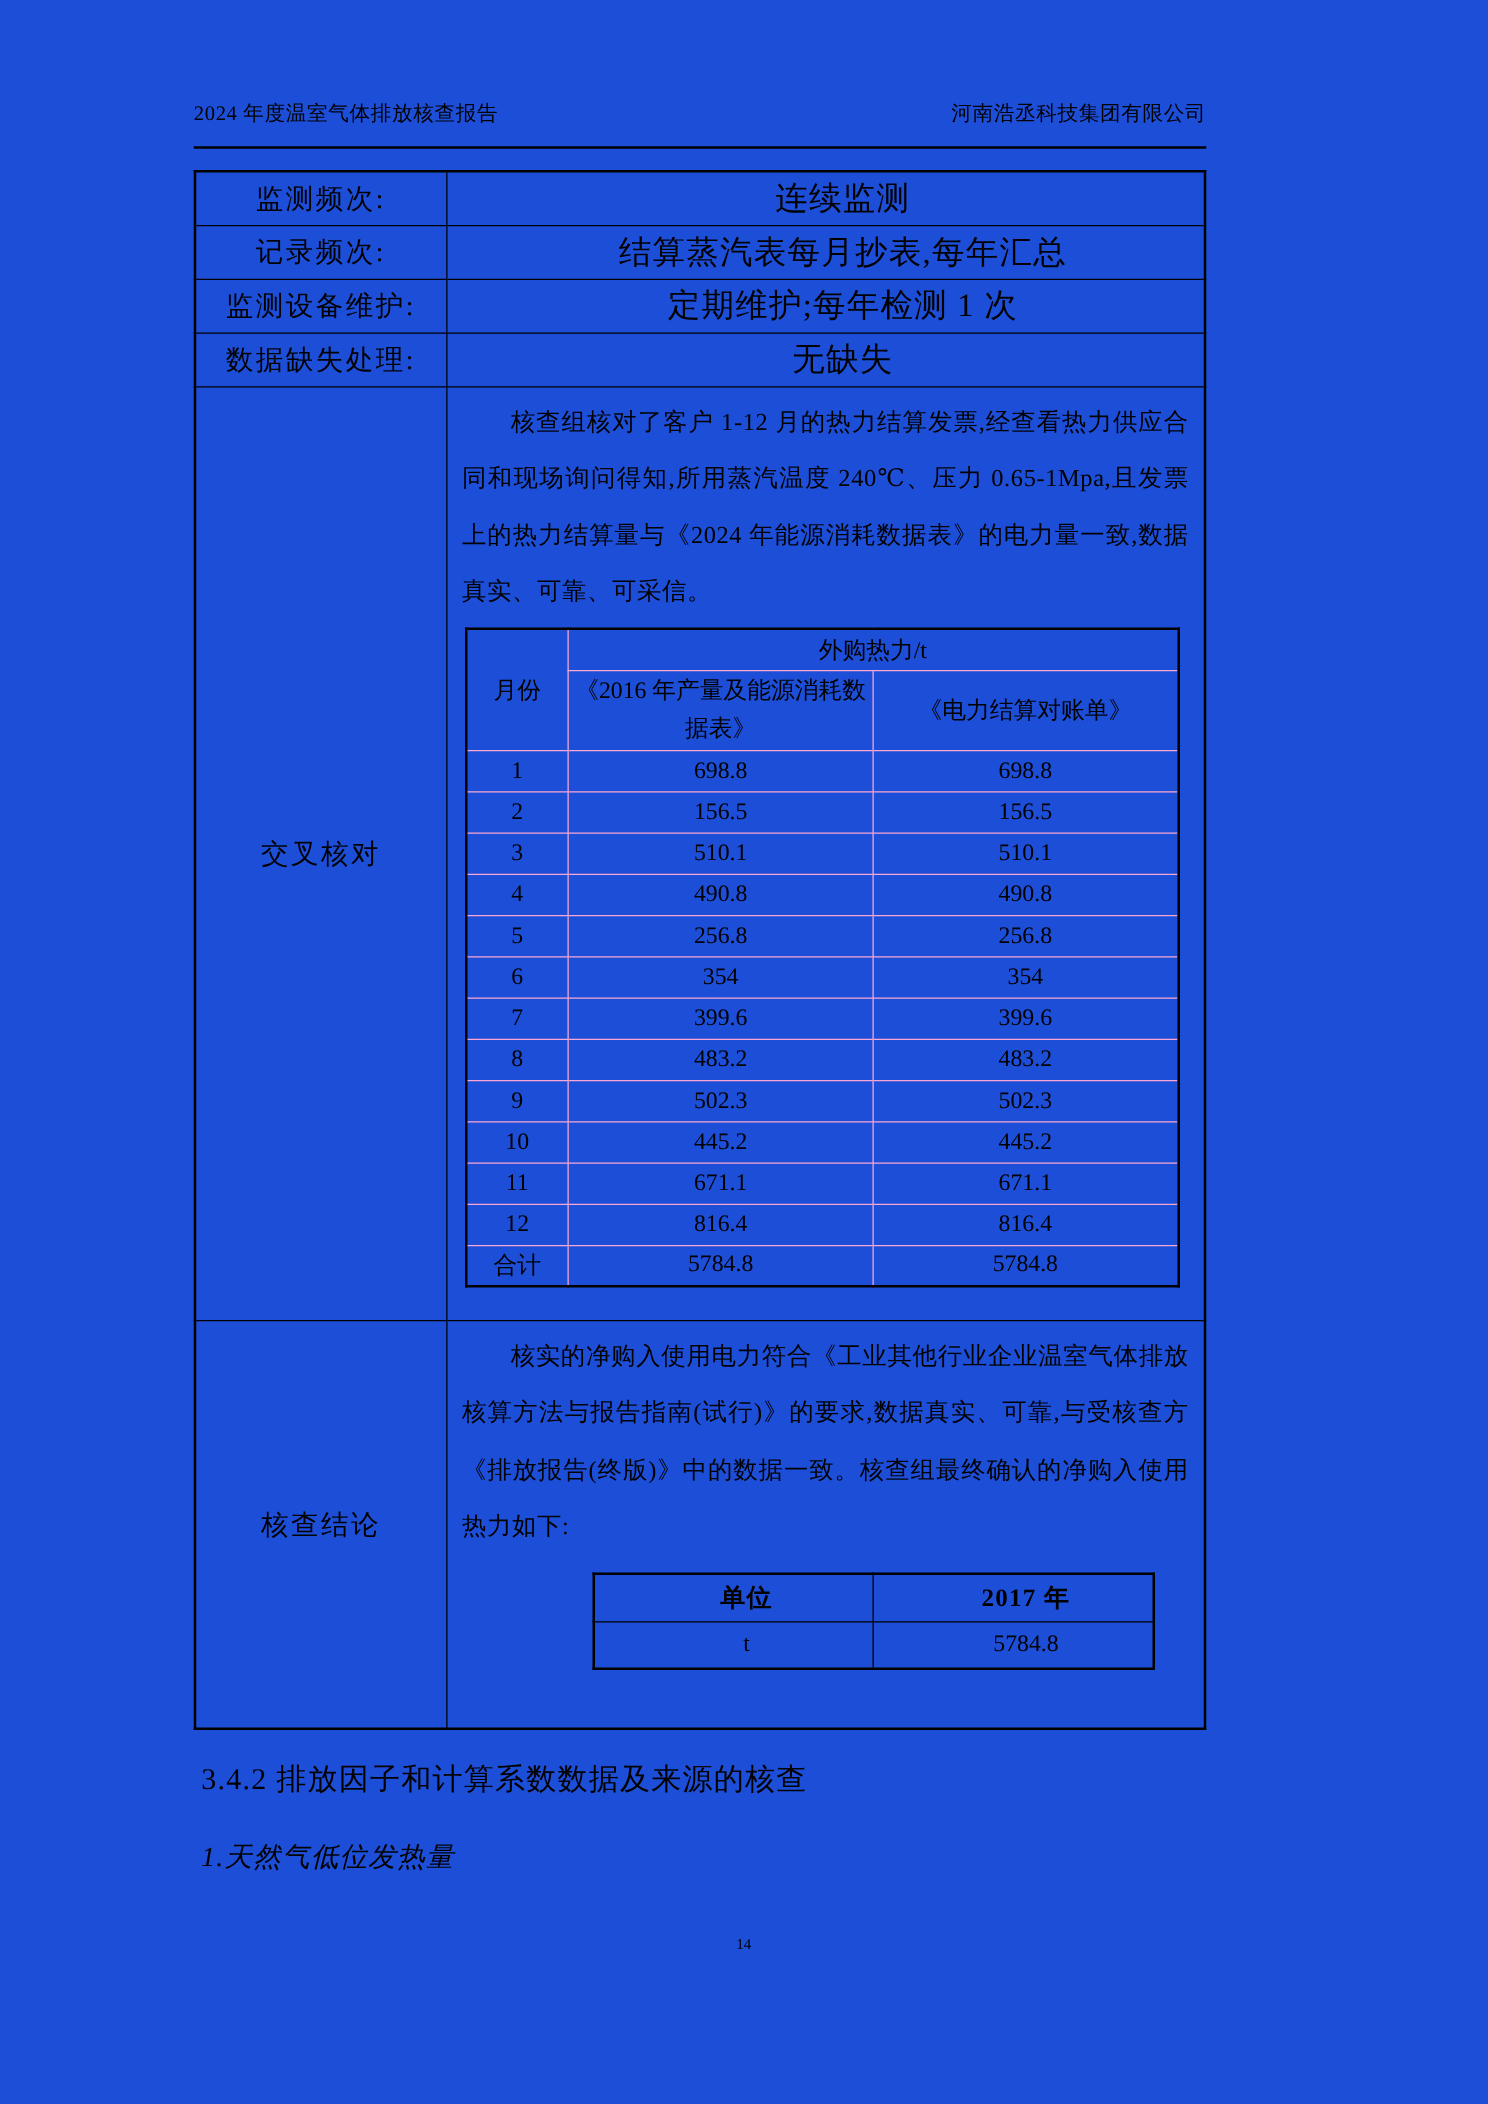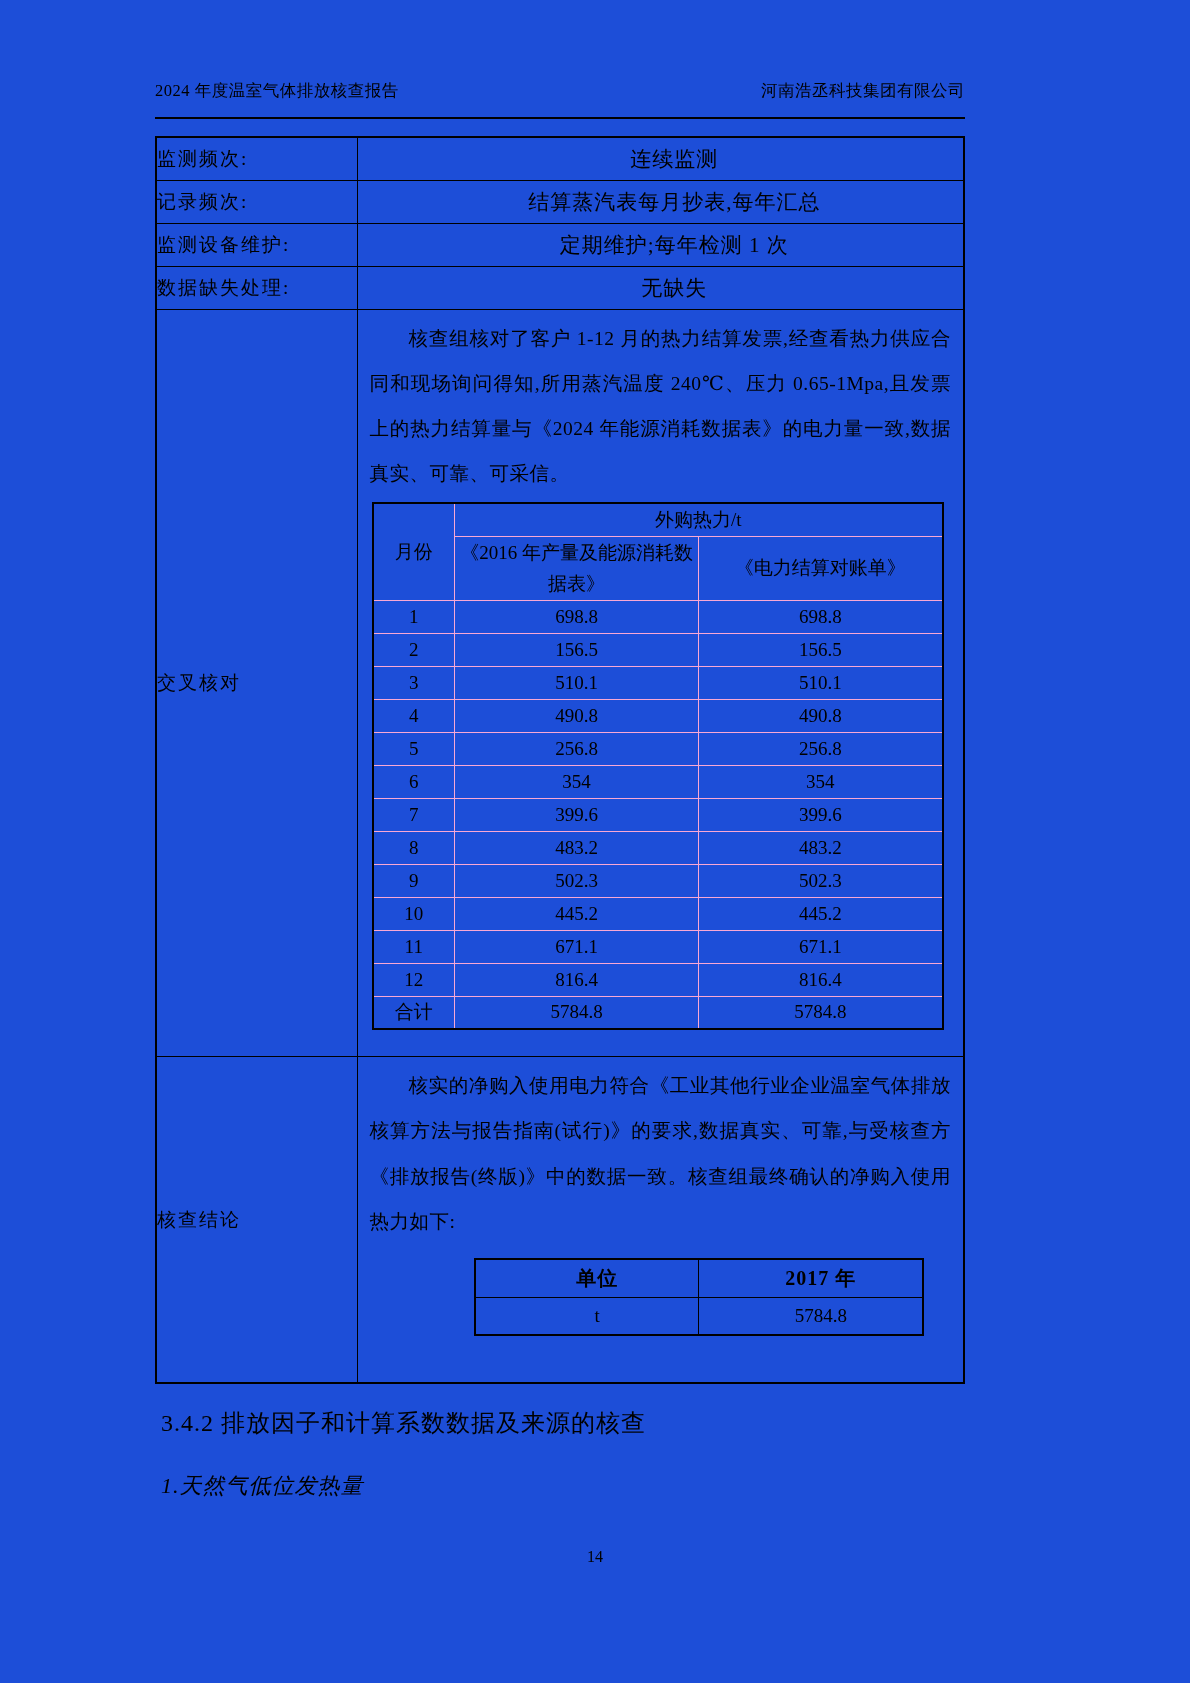--- a/index.html
+++ b/index.html
@@ -21,23 +21,23 @@
   .header-rule { border-bottom:2px solid #000; margin-top:15px; }
 
   
   .main-table {
     margin-top:17px; width:810px;
     border-collapse:collapse; border:2px solid #000;
     table-layout:fixed;
   }
   .main-table td { border:1px solid #000; vertical-align:middle; }
   .lbl-cell {
-    width:201px; font-size:19px; letter-spacing:2px;
-  }
-  .val-cell { text-align:center; font-size:21px; letter-spacing:1px;padding-left:28px; }
+    width:201px; text-align:center; font-size:22px; letter-spacing:2px;
+  }
+  .val-cell { text-align:center; font-size:26px; letter-spacing:1px;padding-left:28px; }
   .simple-row td { height:43px; }
 
   .rich-cell { vertical-align:top; padding:6px 12px 26px 12px; }
   .para {
     font-size:19.5px; line-height:2.32; text-align:justify; text-indent:2em;
     letter-spacing:0.5px;
   }
 
   
   .heat-table {
@@ -63,21 +63,21 @@
   .sum-table td { border:1px solid #000; text-align:center; height:38px;padding-left:21px; }
   .sum-head td { font-weight:bold; font-size:20px; letter-spacing:1px; }
   .sum-data td { font-size:19px; }
 
   
   .section-heading { margin-top:23px; margin-left:6px; font-size:24px; letter-spacing:1px; }
   .sub-heading     { margin-top:32px; margin-left:6px; font-size:22px; letter-spacing:1px;font-style:italic; }
 
   .page-number {
     position:absolute; top:1548px; left:0; width:100%;
-    text-align:center; font-size:16px;
+    text-align:center; font-size:12px;
   }
 </style>
 </head>
 <body>
 
 <div class="page">
   <div class="content">
 
     <div class="doc-header">
       <span>2024 年度温室气体排放核查报告</span>

